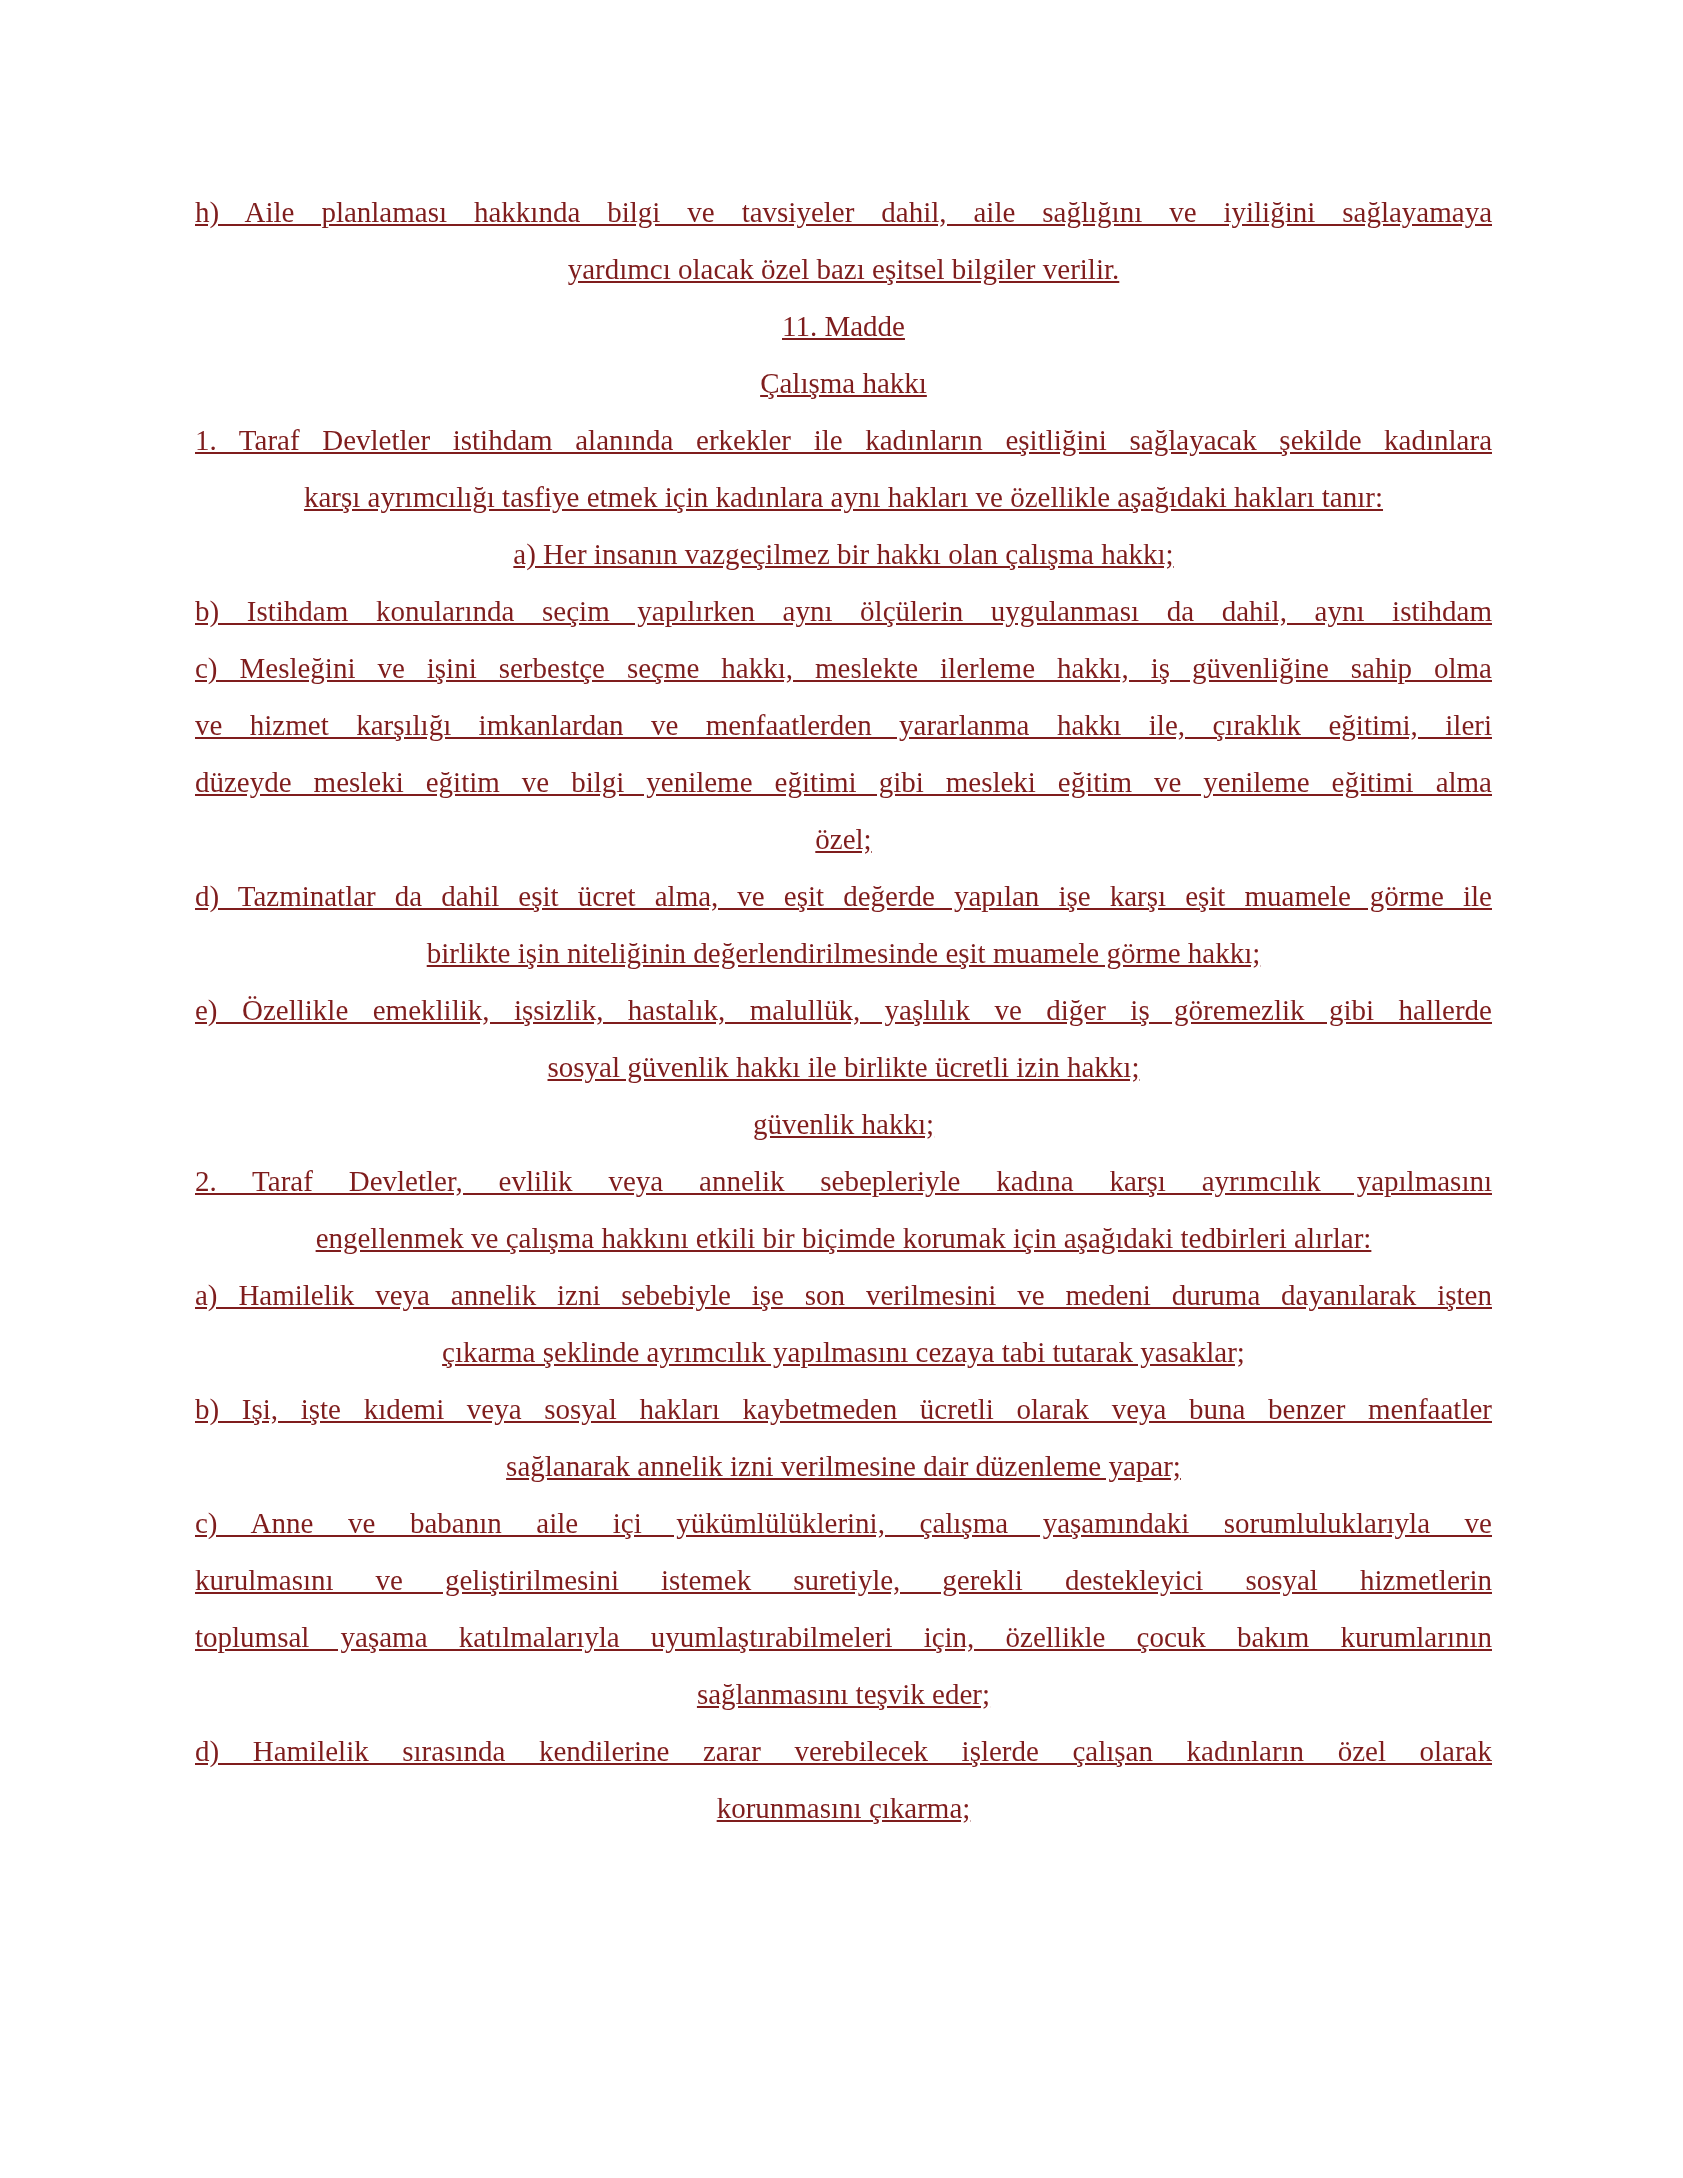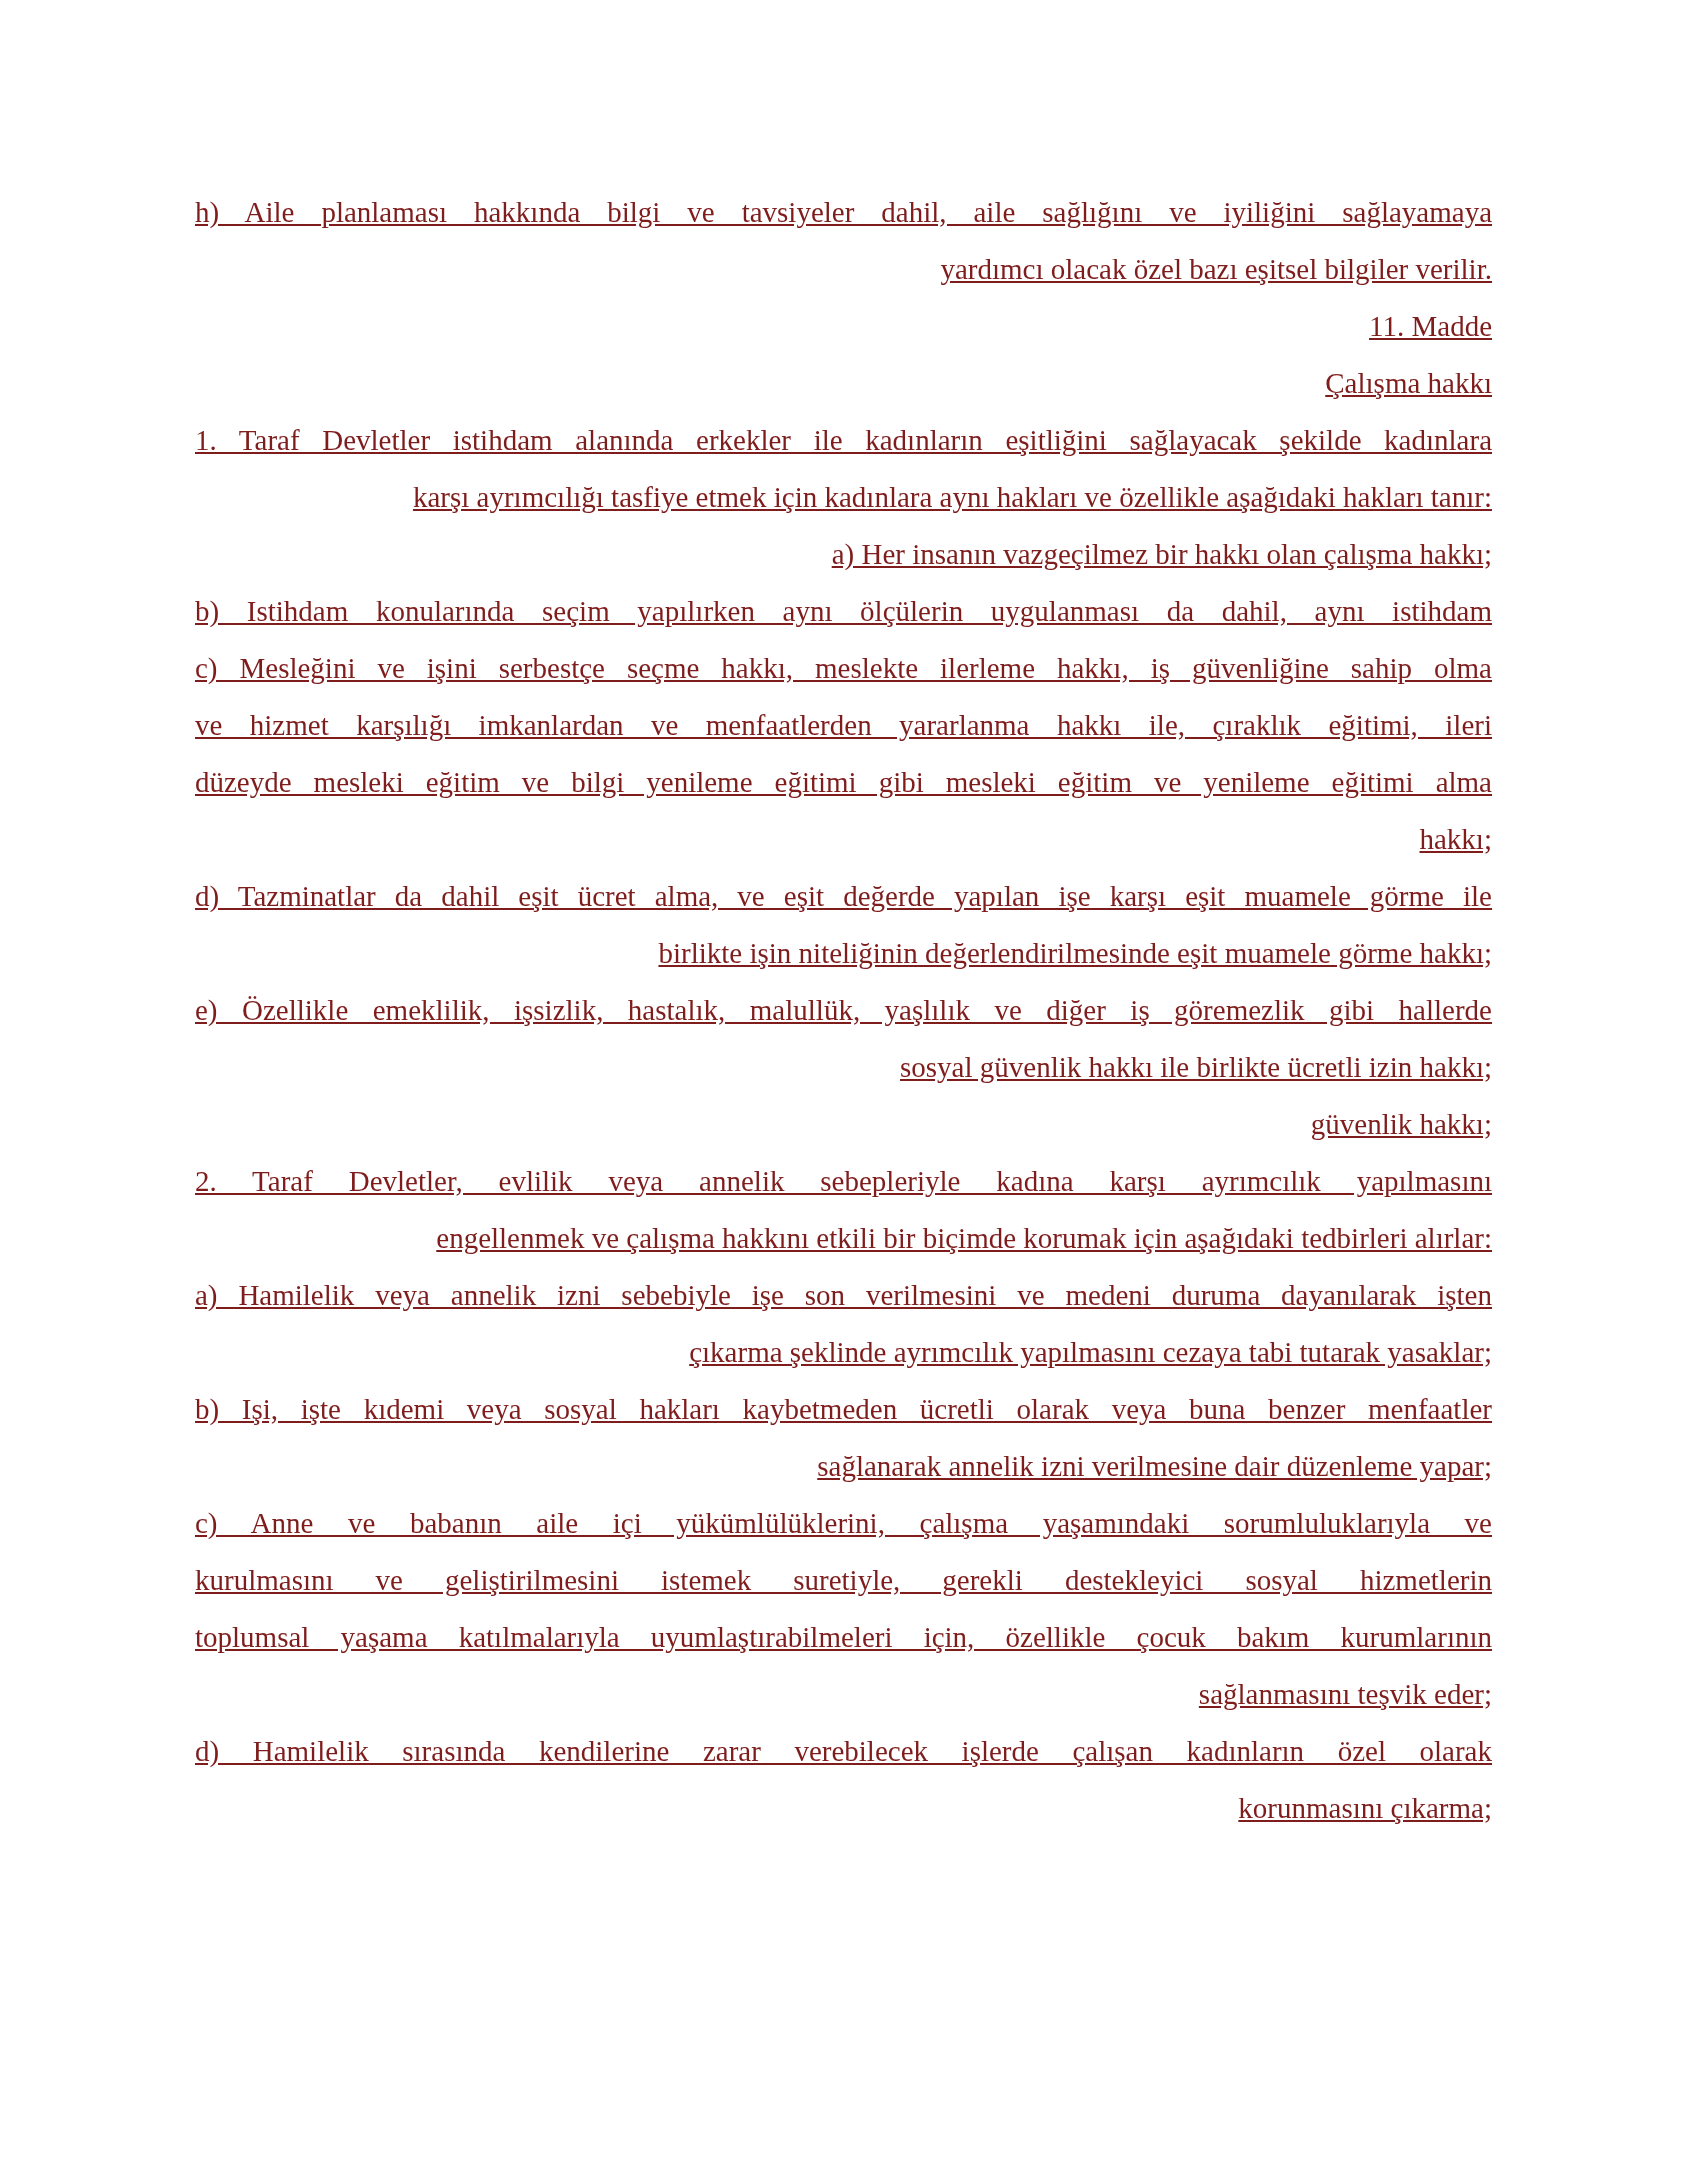--- a/index.html
+++ b/index.html
@@ -27,21 +27,21 @@
     top: 184px;
     width: 1297px;
     color: #7f1d1d;
     font-family: "Liberation Serif", "DejaVu Serif", serif;
     font-size: 29px;
     text-decoration: underline;
   }
   .line {
     height: 57px;
     line-height: 57px;
-    text-align: right;
+    text-align: center;
     white-space: normal;
     overflow: hidden;
   }
   .line.j {
     text-align: justify;
     text-align-last: justify;
   }
 </style>
 </head>
 <body>
@@ -52,21 +52,21 @@
       <div class="line">yardımcı olacak özel bazı eşitsel bilgiler verilir.</div>
       <div class="line">11. Madde</div>
       <div class="line">Çalışma hakkı</div>
       <div class="line j">1. Taraf Devletler istihdam alanında erkekler ile kadınların eşitliğini sağlayacak şekilde kadınlara</div>
       <div class="line">karşı ayrımcılığı tasfiye etmek için kadınlara aynı hakları ve özellikle aşağıdaki hakları tanır:</div>
       <div class="line">a) Her insanın vazgeçilmez bir hakkı olan çalışma hakkı;</div>
       <div class="line j">b) Istihdam konularında seçim yapılırken aynı ölçülerin uygulanması da dahil, aynı istihdam</div>
       <div class="line j">c) Mesleğini ve işini serbestçe seçme hakkı, meslekte ilerleme hakkı, iş güvenliğine sahip olma</div>
       <div class="line j">ve hizmet karşılığı imkanlardan ve menfaatlerden yararlanma hakkı ile, çıraklık eğitimi, ileri</div>
       <div class="line j">düzeyde mesleki eğitim ve bilgi yenileme eğitimi gibi mesleki eğitim ve yenileme eğitimi alma</div>
-      <div class="line">hakkı;</div>
+      <div class="line">özel;</div>
       <div class="line j">d) Tazminatlar da dahil eşit ücret alma, ve eşit değerde yapılan işe karşı eşit muamele görme ile</div>
       <div class="line">birlikte işin niteliğinin değerlendirilmesinde eşit muamele görme hakkı;</div>
       <div class="line j">e) Özellikle emeklilik, işsizlik, hastalık, malullük, yaşlılık ve diğer iş göremezlik gibi hallerde</div>
       <div class="line">sosyal güvenlik hakkı ile birlikte ücretli izin hakkı;</div>
       <div class="line">güvenlik hakkı;</div>
       <div class="line j">2. Taraf Devletler, evlilik veya annelik sebepleriyle kadına karşı ayrımcılık yapılmasını</div>
       <div class="line">engellenmek ve çalışma hakkını etkili bir biçimde korumak için aşağıdaki tedbirleri alırlar:</div>
       <div class="line j">a) Hamilelik veya annelik izni sebebiyle işe son verilmesini ve medeni duruma dayanılarak işten</div>
       <div class="line">çıkarma şeklinde ayrımcılık yapılmasını cezaya tabi tutarak yasaklar;</div>
       <div class="line j">b) Işi, işte kıdemi veya sosyal hakları kaybetmeden ücretli olarak veya buna benzer menfaatler</div>

